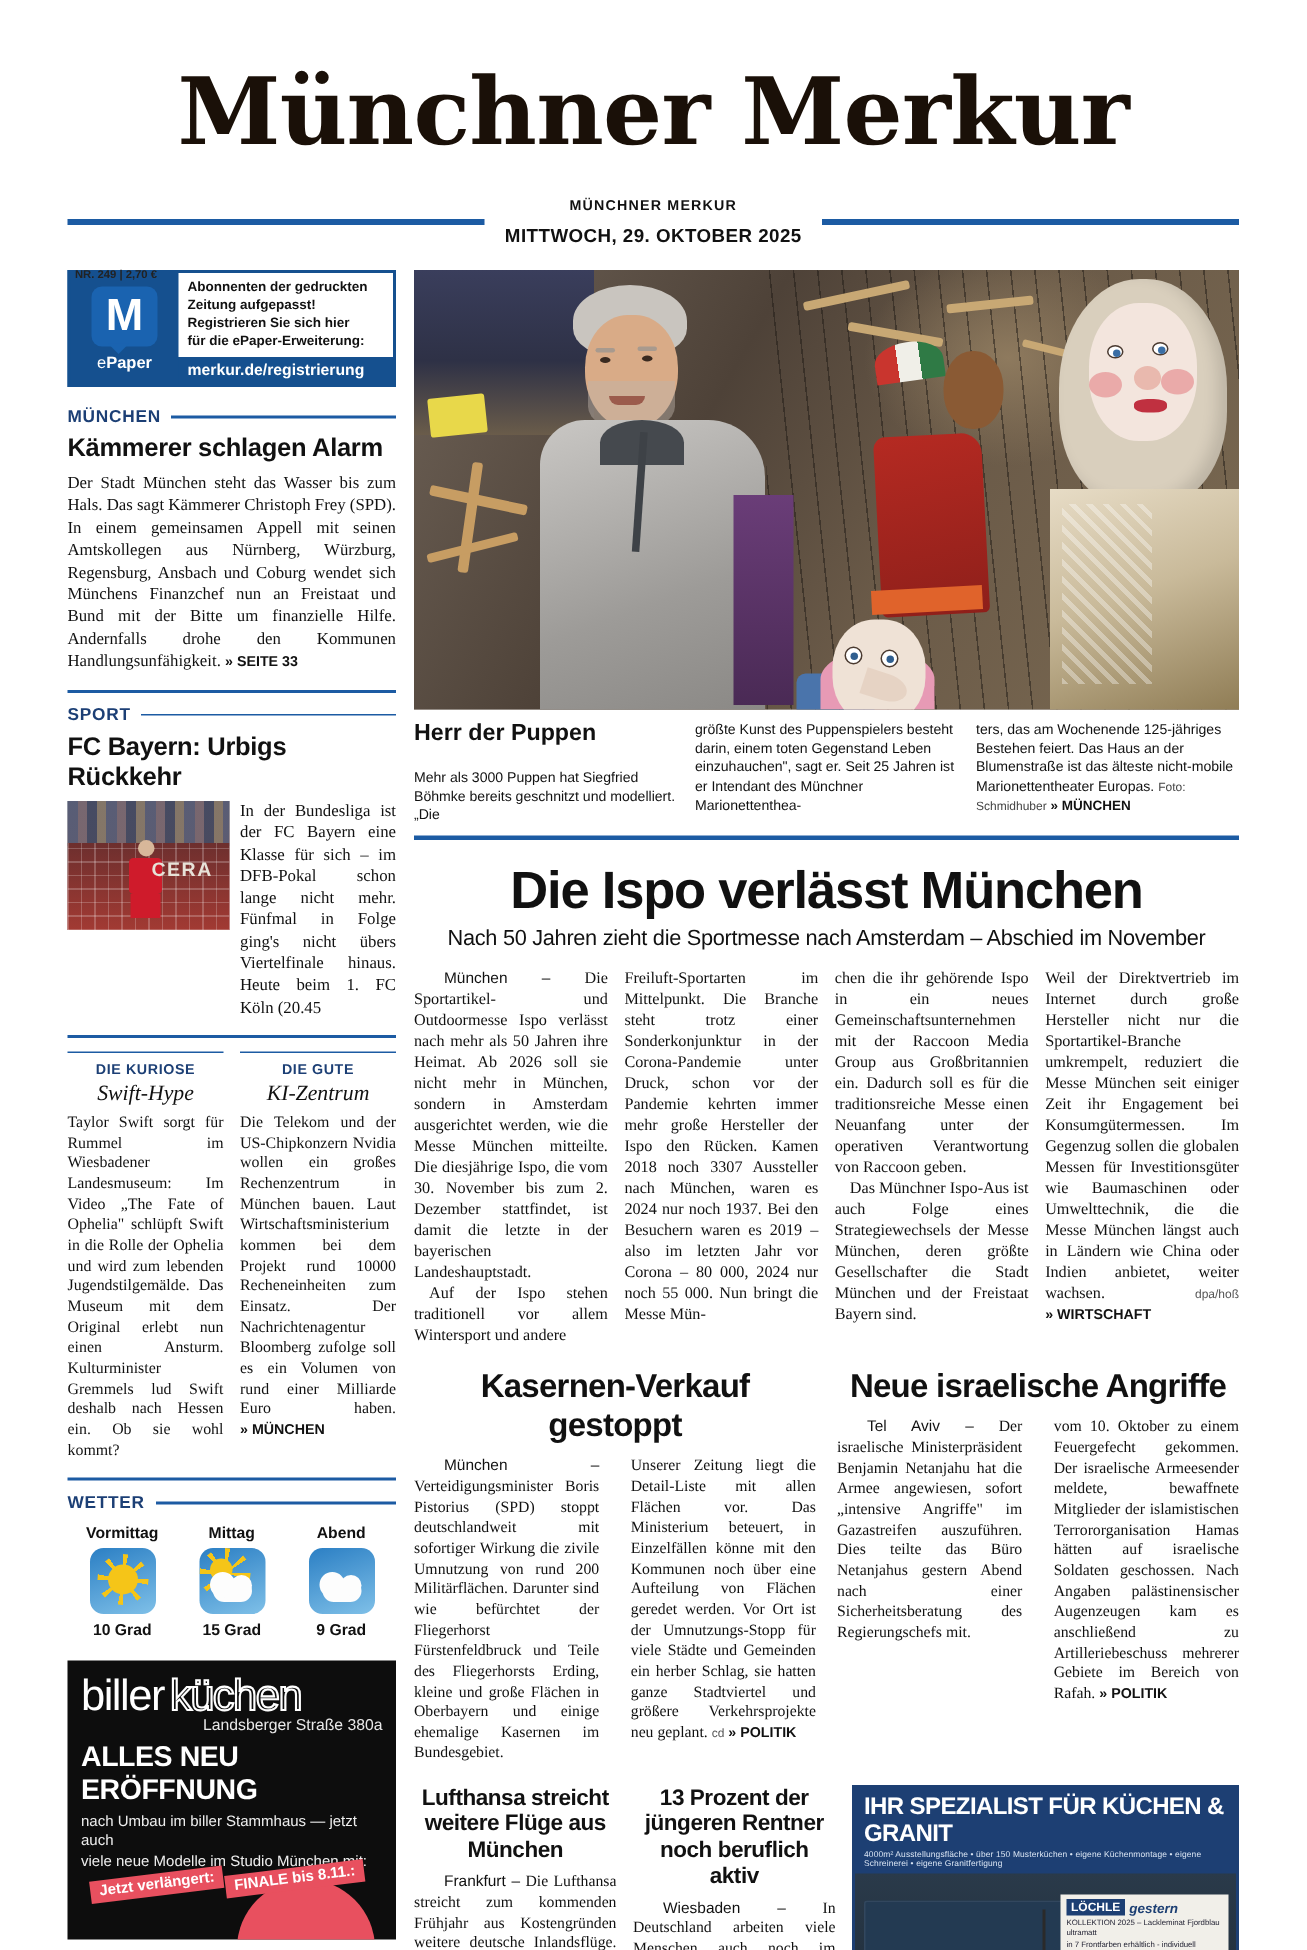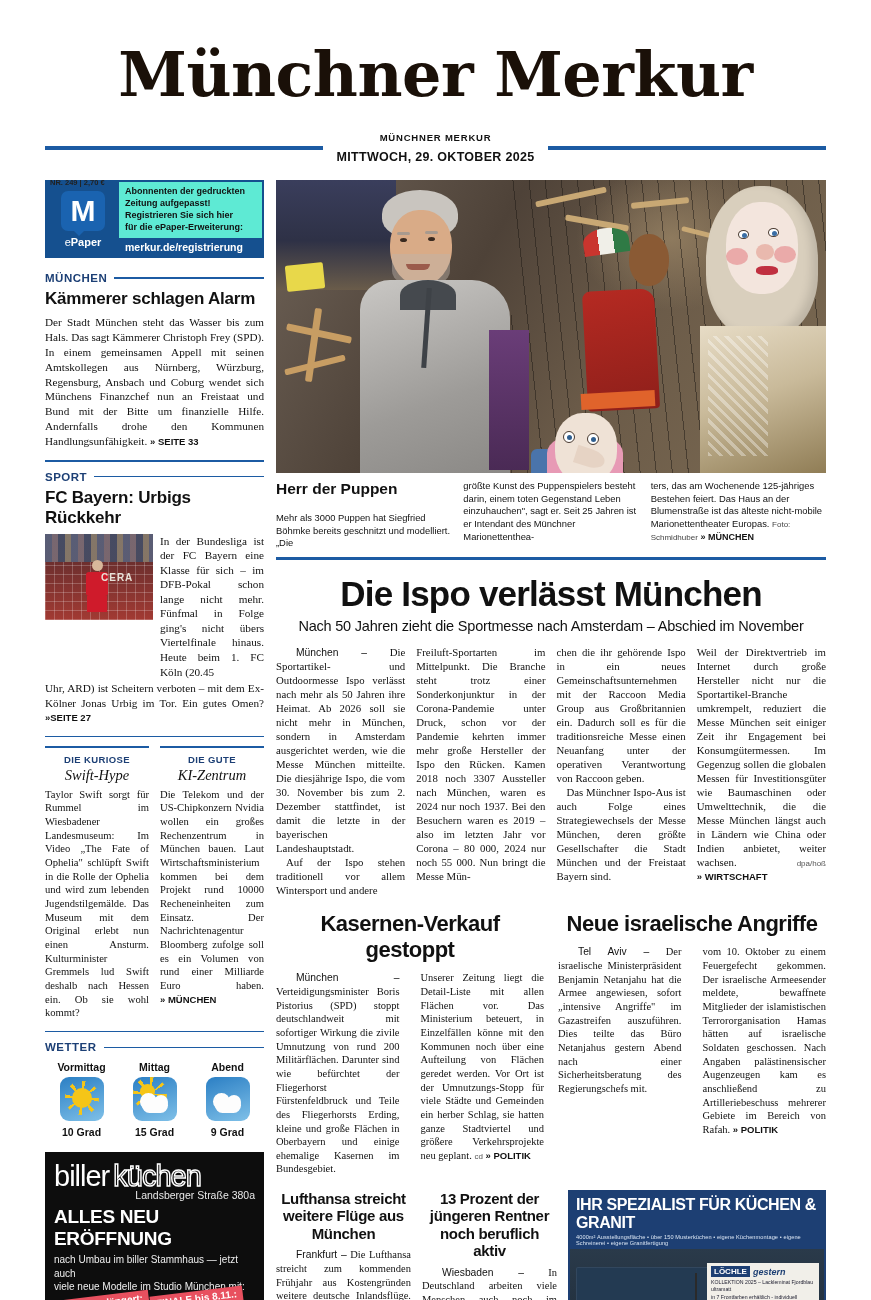--- a/index.html
+++ b/index.html
@@ -88,21 +88,21 @@
     font-family: "Liberation Sans", sans-serif;
     font-weight: 700; font-size: 30px; color: #fff; line-height: 1;
   }
   .ep-word {
     font-family: "Liberation Sans", sans-serif;
     font-size: 11px; margin-top: 5px;
   }
   .ep-word b { font-weight: 700; }
   .epaper-right { flex: 1; display: flex; flex-direction: column; }
   .ep-text {
-    background: #5eead4; flex: 1; padding: 4px 6px;
+    background: #ffffff; flex: 1; padding: 4px 6px;
     font-family: "Liberation Sans", sans-serif;
     font-weight: 700; font-size: 9px; line-height: 1.33; color: #111;
   }
   .ep-url {
     background: #15508f; color: #fff; padding: 3px 6px;
     font-family: "Liberation Sans", sans-serif;
     font-weight: 700; font-size: 10.5px;
   }
 
   
@@ -144,21 +144,21 @@
   }
   .sp-player {
     position: absolute; left: 38px; top: 26px; width: 28px; height: 54px;
   }
   .sp-head { width: 11px; height: 11px; border-radius: 50%; background: #d8b79a; margin: 0 auto; }
   .sp-torso { width: 22px; height: 24px; background: #cf1b2b; margin: 1px auto 0; border-radius: 3px; }
   .sp-legs { width: 20px; height: 16px; background: #cf1b2b; margin: 0 auto; }
   .sp-cera {
     position: absolute; left: 56px; top: 38px;
     font-family: "Liberation Sans", sans-serif;
-    font-size: 10px; font-weight: 700; color: #e7e2d8; letter-spacing: 1px;
+    font-size: 13px; font-weight: 700; color: #e7e2d8; letter-spacing: 1px;
   }
   .sport-text { font-size: 11.2px; line-height: 1.3; text-align: justify; }
   .sport-after { font-size: 11.2px; line-height: 1.3; text-align: justify; margin-top: 2px; }
 
   
   .mini-cols { display: flex; gap: 11px; }
   .mini-col { flex: 1; }
   .mini-rule { height: 1.5px; background: #1c5ba3; margin-bottom: 6px; }
   .mini-kicker {
     font-family: "Liberation Sans", sans-serif;
@@ -596,21 +596,20 @@
           <div class="sp-net"></div>
           <div class="sp-player">
             <div class="sp-head"></div>
             <div class="sp-torso"></div>
             <div class="sp-legs"></div>
           </div>
           <div class="sp-cera">CERA</div>
         </div>
         <div class="sport-text">In der Bundesliga ist der FC Bayern eine Klasse für sich – im DFB-Pokal schon lange nicht mehr. Fünfmal in Folge ging's nicht übers Viertelfinale hinaus. Heute beim 1. FC Köln (20.45</div>
       </div>
-      <div class="sport-after"><span>Uhr, ARD) ist Scheitern verboten – mit dem Ex-Kölner Jonas Urbig im Tor. Ein gutes Omen?</span> <span class="ref">»SEITE 27</span></div>
 
       <div class="hr-blue"></div>
 
       <div class="mini-cols">
         <div class="mini-col">
           <div class="mini-rule"></div>
           <div class="mini-kicker">DIE KURIOSE</div>
           <div class="mini-title">Swift-Hype</div>
           <div class="mini-body">Taylor Swift sorgt für Rummel im Wiesbadener Landesmuseum: Im Video „The Fate of Ophelia" schlüpft Swift in die Rolle der Ophelia und wird zum lebenden Jugendstilgemälde. Das Museum mit dem Original erlebt nun einen Ansturm. Kulturminister Gremmels lud Swift deshalb nach Hessen ein. Ob sie wohl kommt?</div>
         </div>

